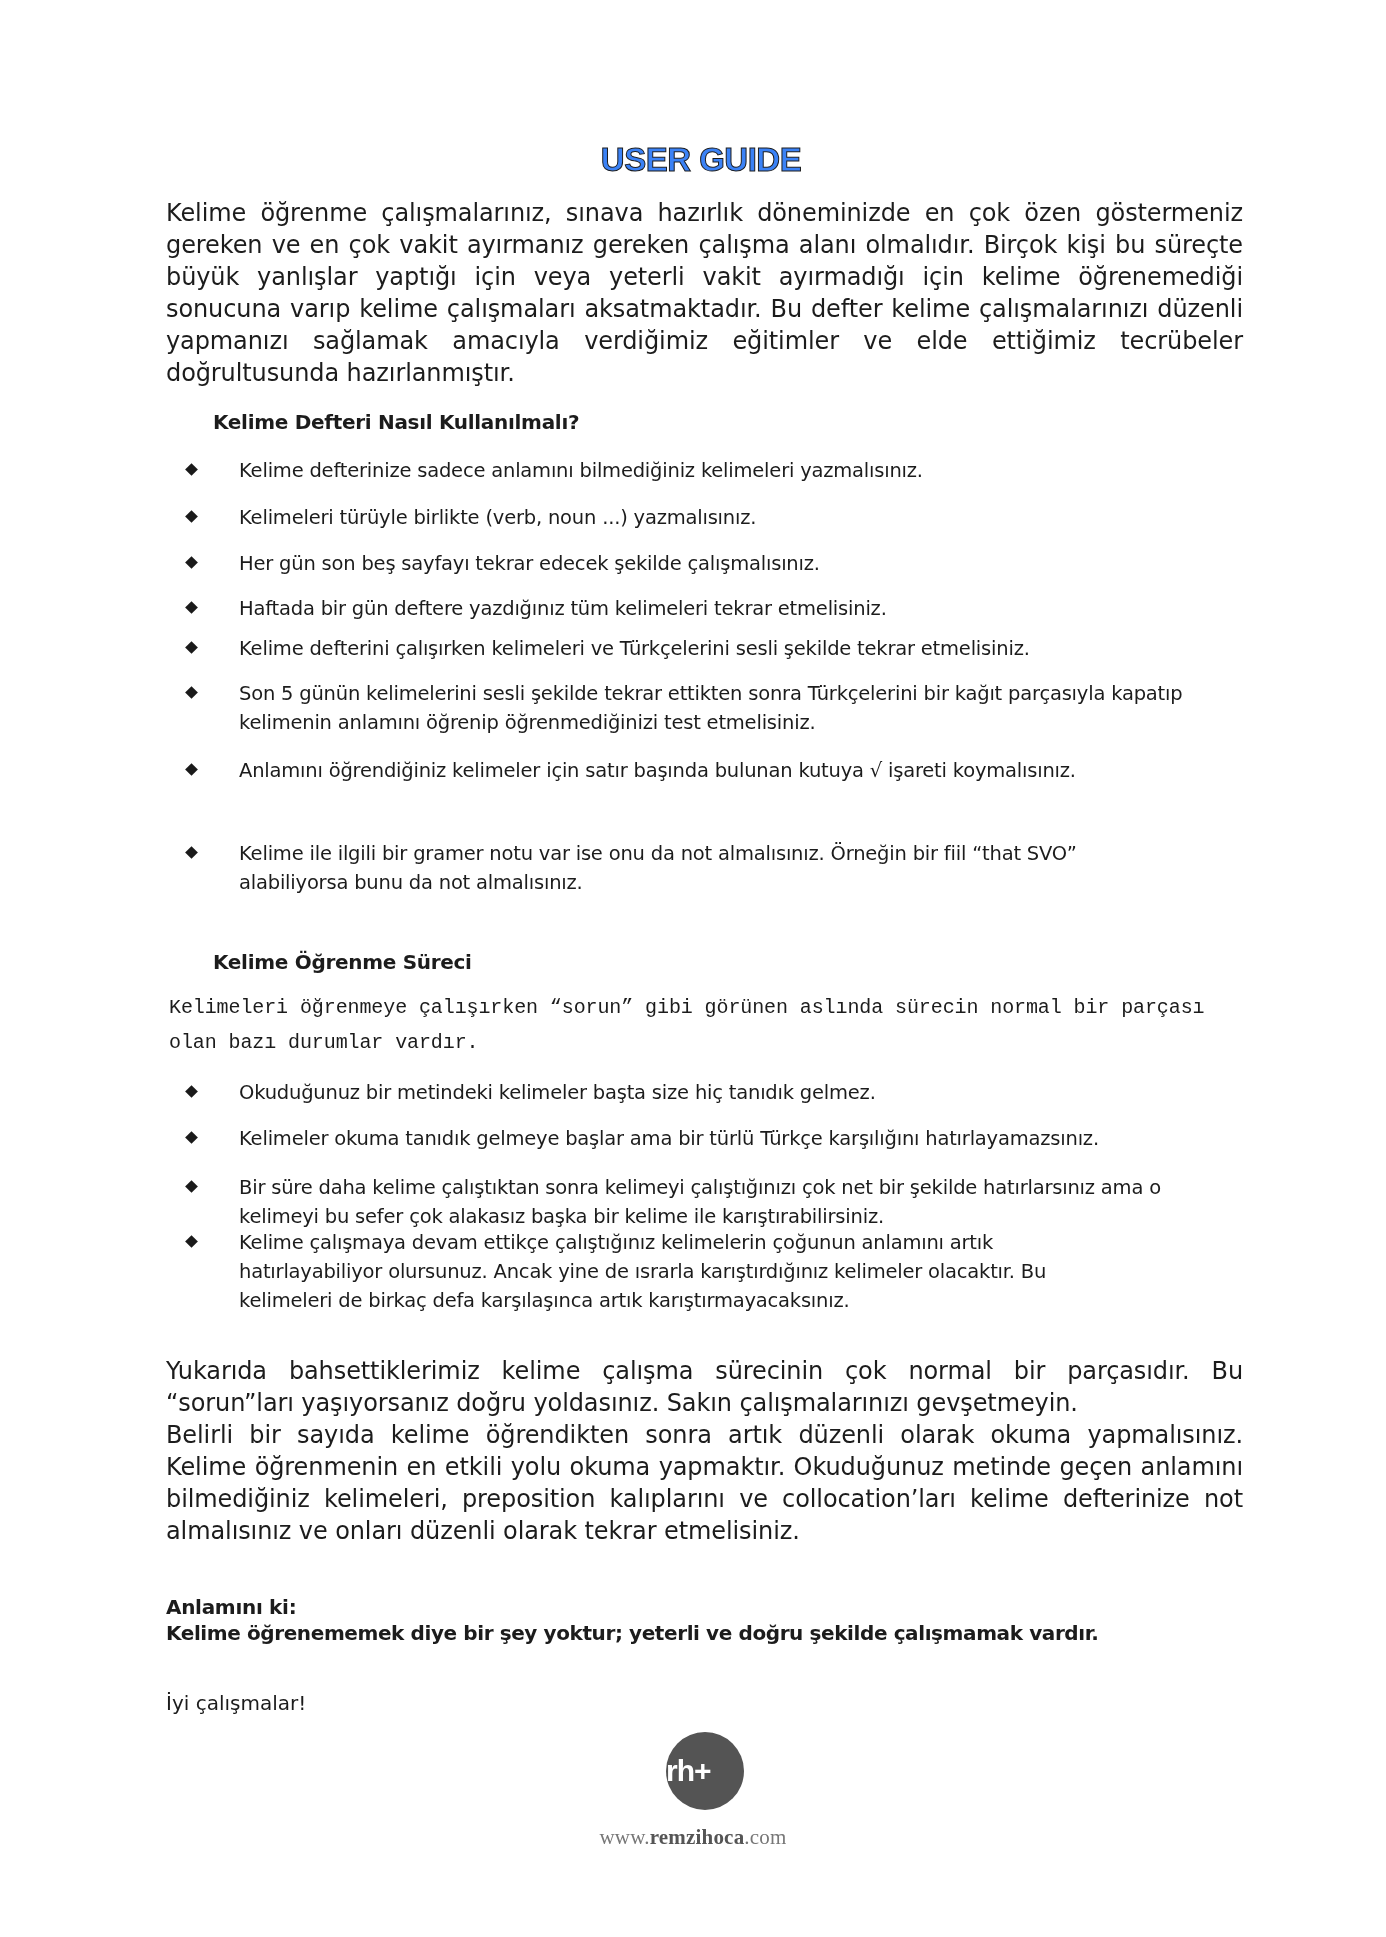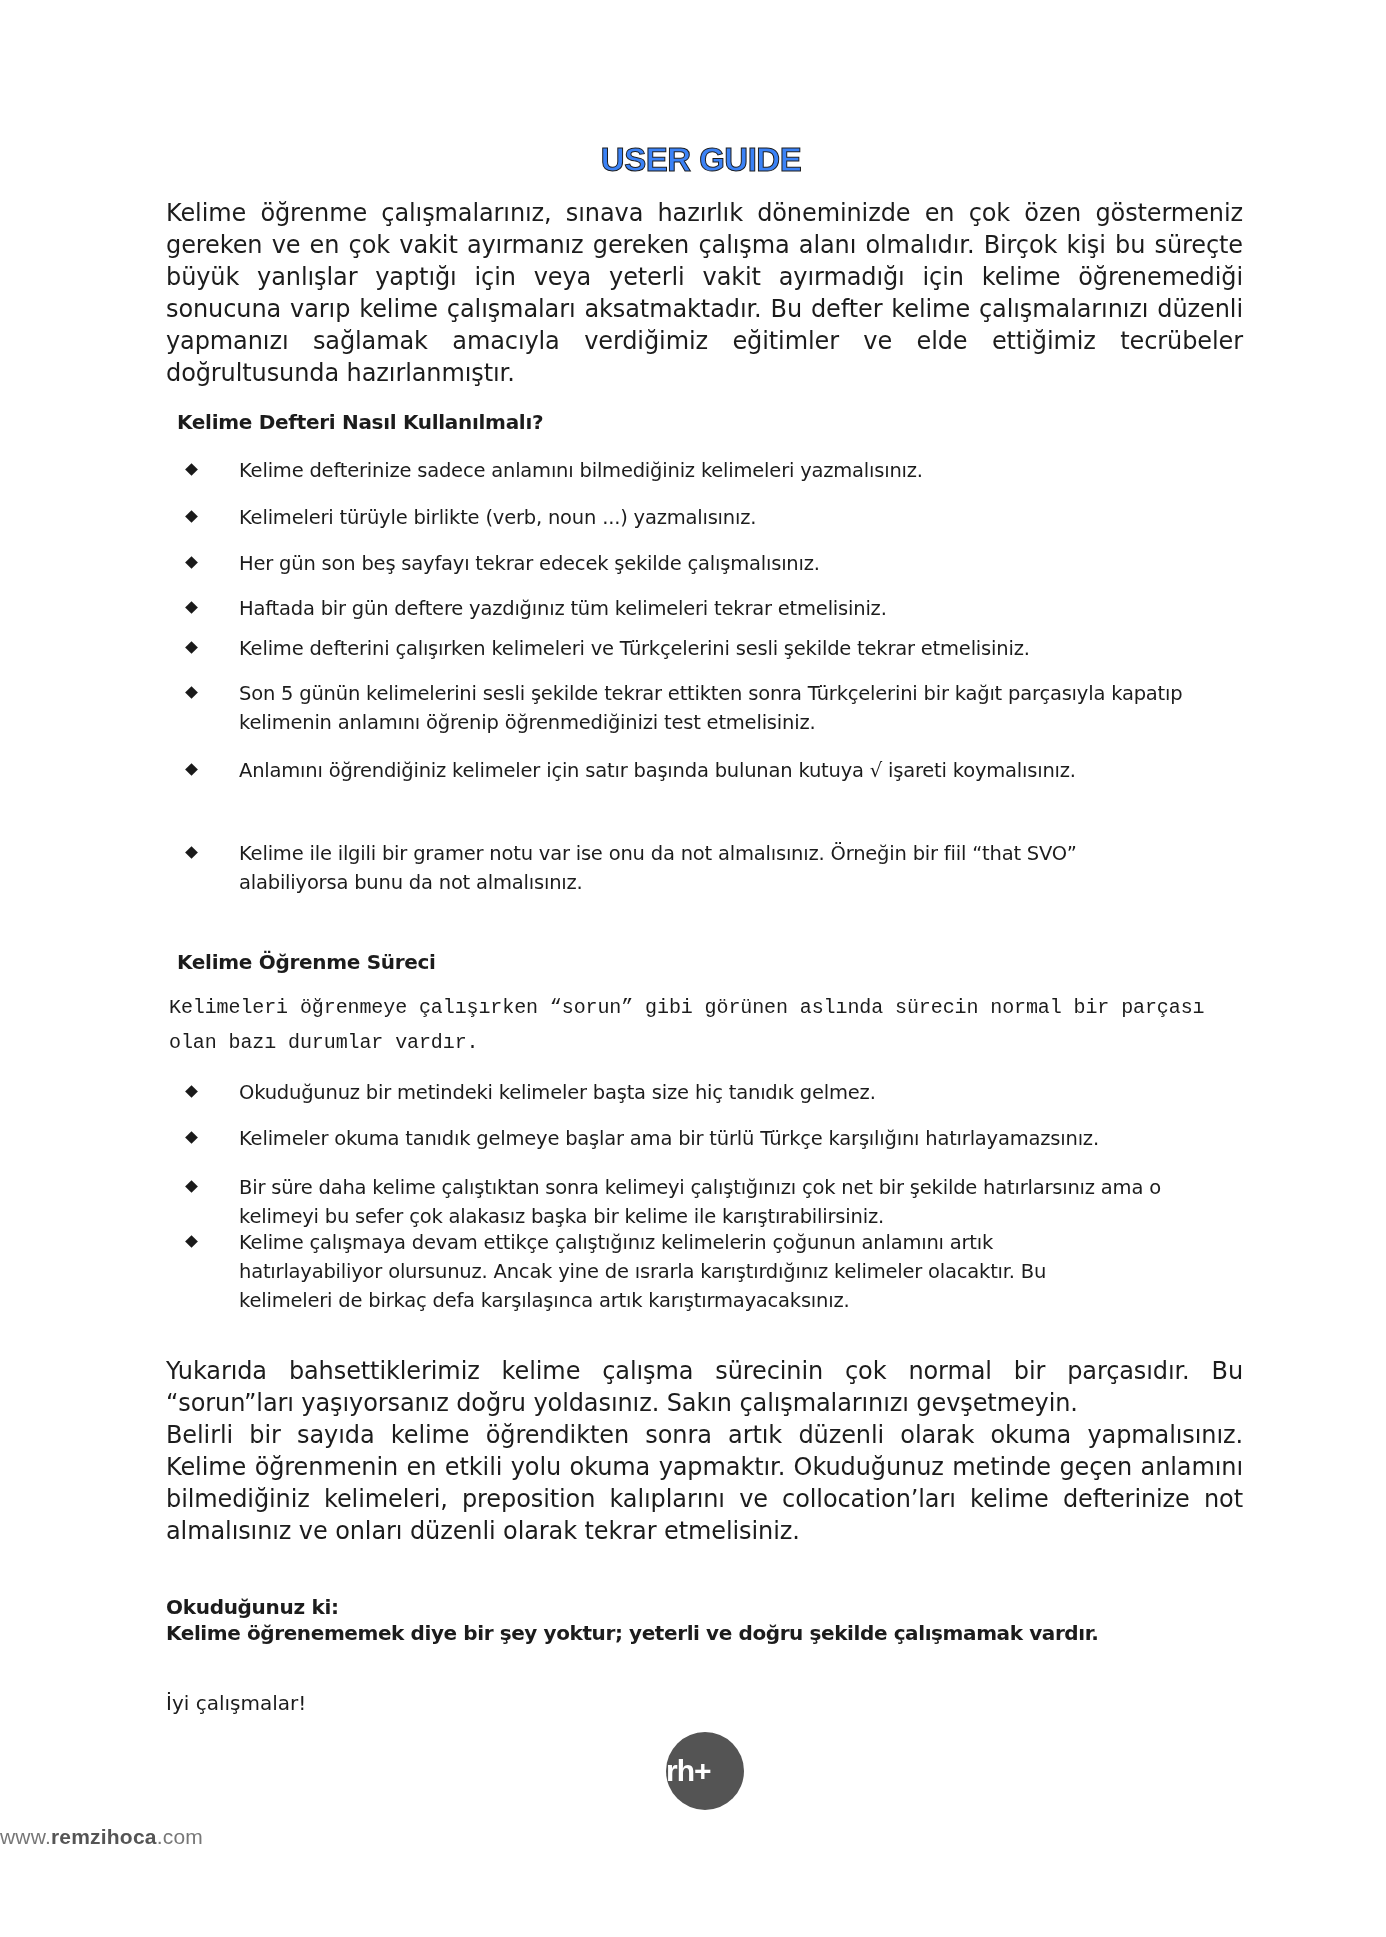--- a/index.html
+++ b/index.html
@@ -5,37 +5,37 @@
   html, body { margin: 0; padding: 0; background: #ffffff; }
   body { width: 1386px; height: 1937px; position: relative; overflow: hidden;
          font-family: "DejaVu Sans", "Liberation Sans", sans-serif; color: #1c1c1c; }
   .page { position: absolute; left: 0; top: 0; width: 1386px; height: 1937px; }
   .title { position: absolute; left: 8px; width: 1386px; top: 141px; text-align: center;
            font-family: "Liberation Sans", sans-serif; font-weight: 900; font-size: 33px;
            letter-spacing: -0.5px; color: #3b82f6; -webkit-text-stroke: 1px #1a1a1a; }
   .para { position: absolute; left: 166px; width: 1077px; font-size: 24px; line-height: 32px;
           text-align: justify; text-align-last: left; letter-spacing: -0.1px; }
   .p1 { top: 197px; }
-  .h { position: absolute; font-weight: bold; font-size: 20px; line-height: 26px; letter-spacing: -0.3px; }
+  .h { position: absolute; font-weight: bold; font-size: 20px; line-height: 26px; letter-spacing: -0.3px; margin-left: 36px; }
   .h1 { left: 177px; top: 409px; }
   .h2 { left: 177px; top: 949px; }
   .bullet { position: absolute; left: 187px; width: 1060px; font-size: 19.5px; line-height: 29px; letter-spacing: -0.2px; }
   .bullet .dia { position: absolute; left: 0; top: 9px; width: 9px; height: 9px; background: #1a1a1a;
                  transform: rotate(45deg); }
   .bullet .txt { display: block; margin-left: 52px; }
   .intro2 { position: absolute; left: 169px; width: 1070px; font-size: 20px; line-height: 35px; top: 990px; letter-spacing: -0.1px; font-family: Liberation Mono, monospace; }
   .p3 { top: 1355px; }
   .reminder-h { position: absolute; left: 166px; top: 1594px; font-weight: bold; font-size: 20px; line-height: 26px; letter-spacing: -0.3px; }
   .reminder-t { position: absolute; left: 166px; top: 1620px; font-weight: bold; font-size: 20px; line-height: 26px; letter-spacing: -0.4px; }
   .bye { position: absolute; left: 166px; top: 1690px; font-size: 20px; line-height: 26px; }
   .logo { position: absolute; left: 666px; top: 1732px; width: 78px; height: 78px; border-radius: 50%;
           background: #545454; display: flex; align-items: center; justify-content: flex-start;
           color: #ffffff; font-family: "Liberation Sans", sans-serif; font-weight: bold; font-size: 30px; letter-spacing: -1px; }
-  .url { position: absolute; left: 0; width: 1386px; text-align: left; top: 1825px;
-         font-family: Liberation Sans, sans-serif; font-size: 21px; color: #777777; letter-spacing: 0.2px; }
+  .url { position: absolute; left: 0; width: 1386px; text-align: center; top: 1825px;
+         font-family: Liberation Serif, serif; font-size: 21px; color: #777777; letter-spacing: 0.2px; }
   .url b { color: #555555; font-weight: bold; }
 </style>
 </head>
 <body>
 
 <div class="page">
 
   <div class="title">USER GUIDE</div>
 
   <div class="para p1">Kelime öğrenme çalışmalarınız, sınava hazırlık döneminizde en çok özen göstermeniz gereken ve en çok vakit ayırmanız gereken çalışma alanı olmalıdır. Birçok kişi bu süreçte büyük yanlışlar yaptığı için veya yeterli vakit ayırmadığı için kelime öğrenemediği sonucuna varıp kelime çalışmaları aksatmaktadır. Bu defter kelime çalışmalarınızı düzenli yapmanızı sağlamak amacıyla verdiğimiz eğitimler ve elde ettiğimiz tecrübeler doğrultusunda hazırlanmıştır.</div>
@@ -94,21 +94,21 @@
   <div class="bullet" style="top:1228px; width:920px">
     <span class="dia"></span>
     <span class="txt">Kelime çalışmaya devam ettikçe çalıştığınız kelimelerin çoğunun anlamını artık hatırlayabiliyor olursunuz. Ancak yine de ısrarla karıştırdığınız kelimeler olacaktır. Bu kelimeleri de birkaç defa karşılaşınca artık karıştırmayacaksınız.</span>
   </div>
 
   <div class="para p3">
     <span style="display:block">Yukarıda bahsettiklerimiz kelime çalışma sürecinin çok normal bir parçasıdır. Bu “sorun”ları yaşıyorsanız doğru yoldasınız. Sakın çalışmalarınızı gevşetmeyin.</span>
     <span style="display:block">Belirli bir sayıda kelime öğrendikten sonra artık düzenli olarak okuma yapmalısınız. Kelime öğrenmenin en etkili yolu okuma yapmaktır. Okuduğunuz metinde geçen anlamını bilmediğiniz kelimeleri, preposition kalıplarını ve collocation’ları kelime defterinize not almalısınız ve onları düzenli olarak tekrar etmelisiniz.</span>
   </div>
 
-  <div class="reminder-h">Okuduğunuz ki:</div>
+  <div class="reminder-h">Anlamını ki:</div>
   <div class="reminder-t">Kelime öğrenememek diye bir şey yoktur; yeterli ve doğru şekilde çalışmamak vardır.</div>
 
   <div class="bye">İyi çalışmalar!</div>
 
   <div class="logo">
     <span>rh+</span>
   </div>
 
   <div class="url"><span>www.</span><b>remzihoca</b><span>.com</span></div>
 

